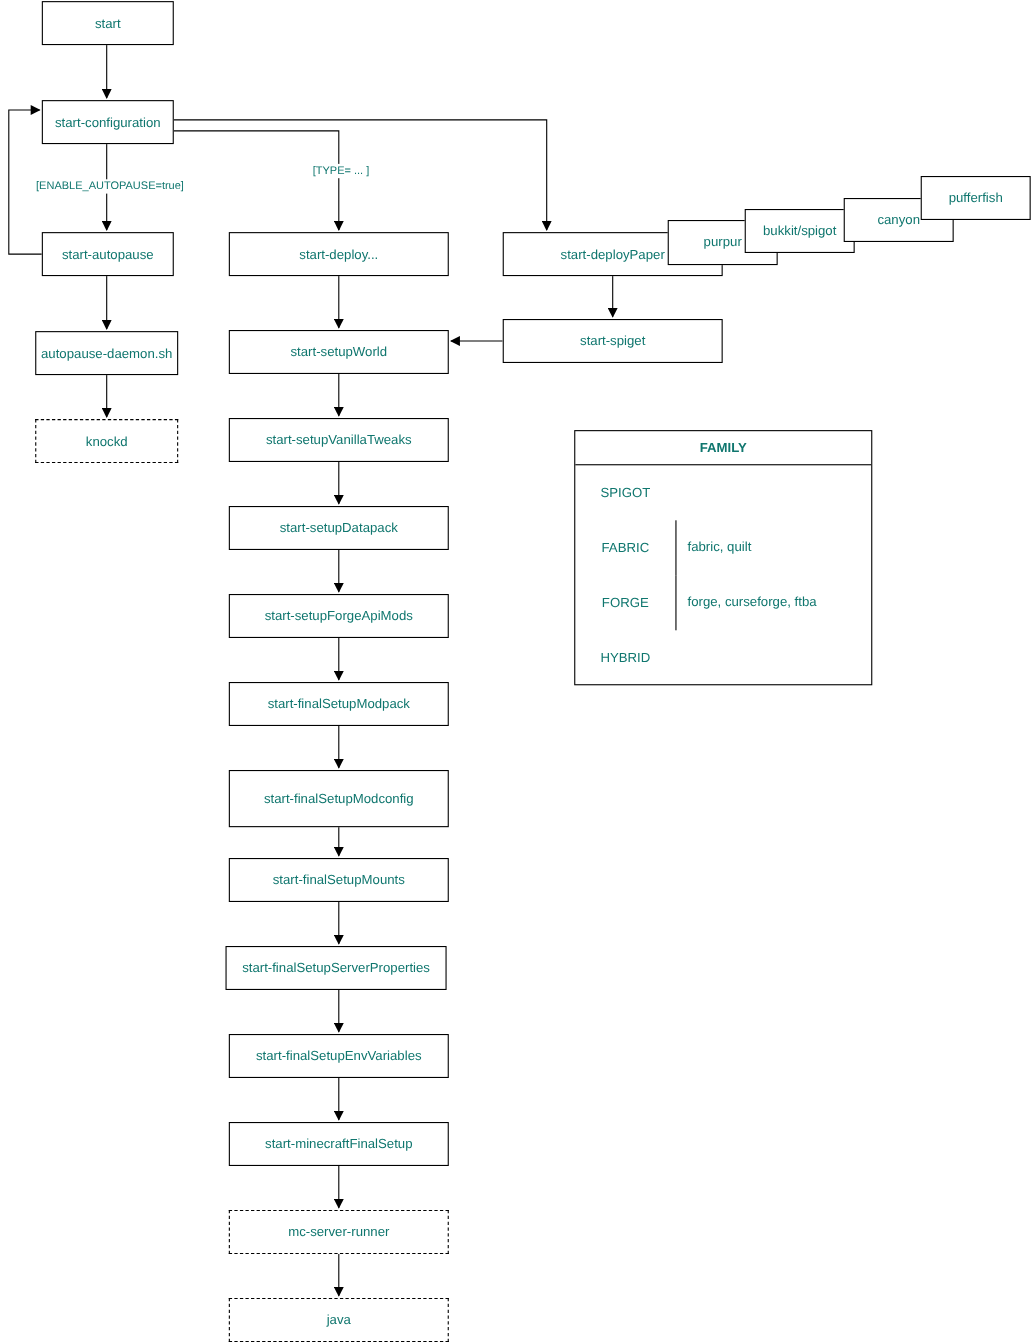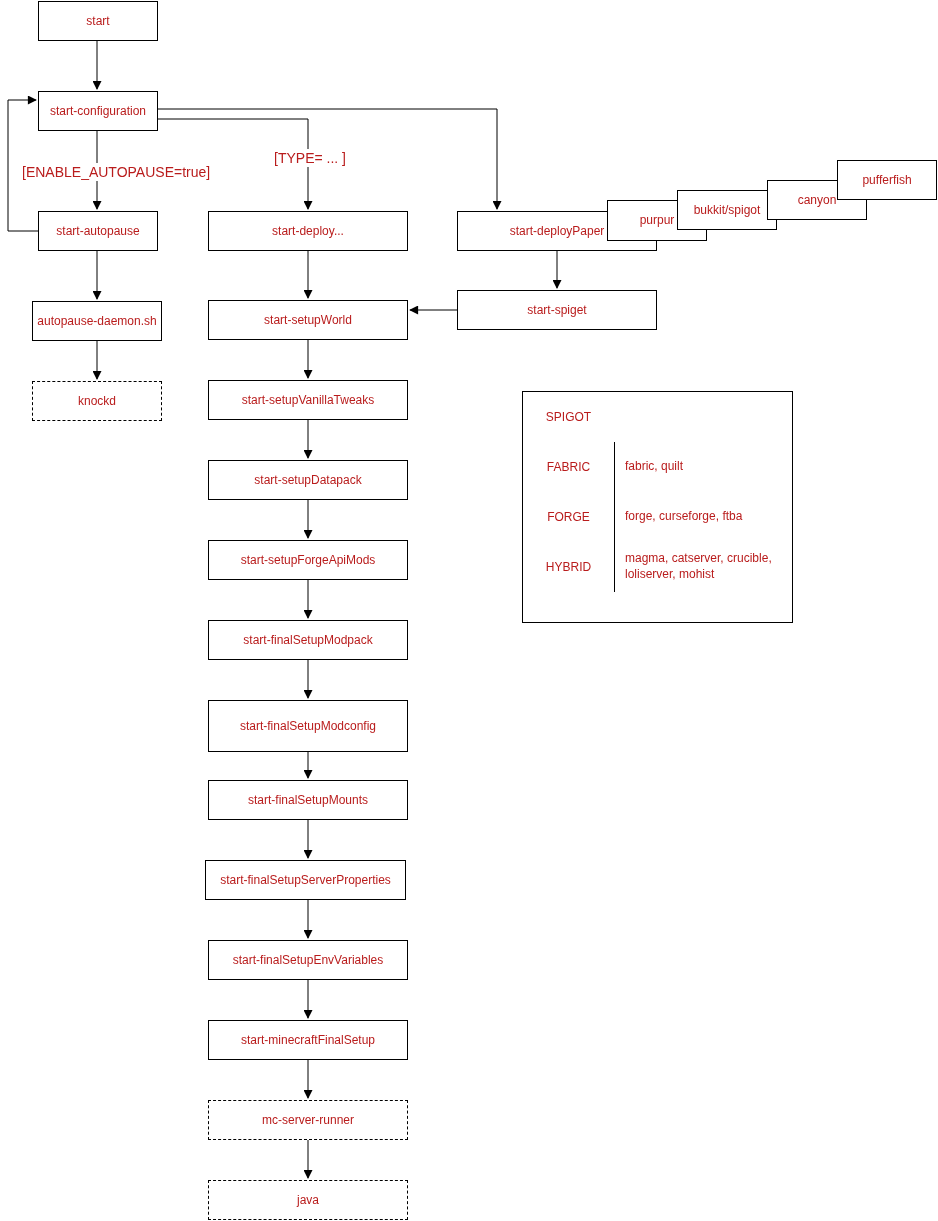--- a/index.html
+++ b/index.html
@@ -1,28 +1,28 @@
 <!DOCTYPE html>
 <html><head>
 <meta charset="utf-8">
 <style>
   html,body{margin:0;padding:0;background:#ffffff;}
   .canvas{
     position:relative;width:938px;height:1221px;background:#ffffff;overflow:hidden;
-    font-family:"Liberation Sans","DejaVu Sans",sans-serif;color:#b91c1c;
+    font-family:"Liberation Sans","DejaVu Sans",sans-serif;color:#0f766e;
   }
   .edges{position:absolute;left:0;top:0;z-index:0;}
   .node{
     position:absolute;box-sizing:border-box;border:1px solid #000000;background:#ffffff;
     display:flex;align-items:center;justify-content:center;text-align:center;
     font-size:12px;line-height:1.2;z-index:1;padding:0 4px;
   }
   .node.dashed{border-style:dashed;}
   .edge-label{
-    position:absolute;background:#ffffff;font-size:14px;text-align:center;
+    position:absolute;background:#ffffff;font-size:10px;text-align:center;
     z-index:2;padding:1px 2px;white-space:nowrap;
   }
   .family-table{
     position:absolute;box-sizing:border-box;border:1px solid #000000;background:#ffffff;z-index:1;
     font-size:12px;
   }
   .ft-header{
     height:30px;border-bottom:1px solid #000000;display:flex;align-items:center;justify-content:center;
     font-weight:bold;
   }
@@ -90,30 +90,30 @@
   <div class="node" style="left:607px;top:200px;width:100px;height:41px;z-index:2;">purpur</div>
   <div class="node" style="left:677px;top:190px;width:100px;height:40px;z-index:3;">bukkit/spigot</div>
   <div class="node" style="left:767px;top:180px;width:100px;height:40px;z-index:4;">canyon</div>
   <div class="node" style="left:837px;top:160px;width:100px;height:40px;z-index:5;">pufferfish</div>
   <div class="node" style="left:457px;top:290px;width:200px;height:40px;">start-spiget</div>
 
   <div class="edge-label" style="left:20px;top:163px;width:156px;">[ENABLE_AUTOPAUSE=true]</div>
   <div class="edge-label" style="left:268px;top:149px;width:80px;">[TYPE= ... ]</div>
 
   <div class="family-table" style="left:522px;top:391px;width:271px;height:232px;">
+    <div class="ft-header">FAMILY</div>
     <div class="ft-row">
       <div class="ft-family">SPIGOT</div>
     </div>
     <div class="ft-row">
       <div class="ft-family">FABRIC</div>
       <div class="ft-members">fabric, quilt</div>
     </div>
     <div class="ft-row">
       <div class="ft-family">FORGE</div>
       <div class="ft-members">forge, curseforge, ftba</div>
     </div>
     <div class="ft-row">
       <div class="ft-family">HYBRID</div>
-      <div class="ft-members">magma, catserver, crucible, loliserver, mohist</div>
     </div>
   </div>
 
 </div>
 
 </body></html>

